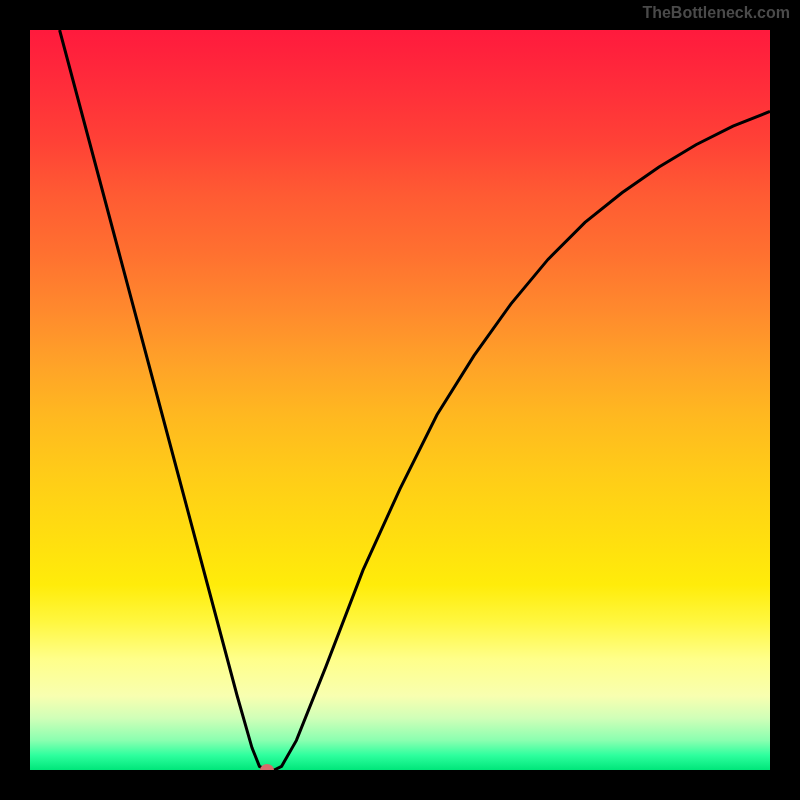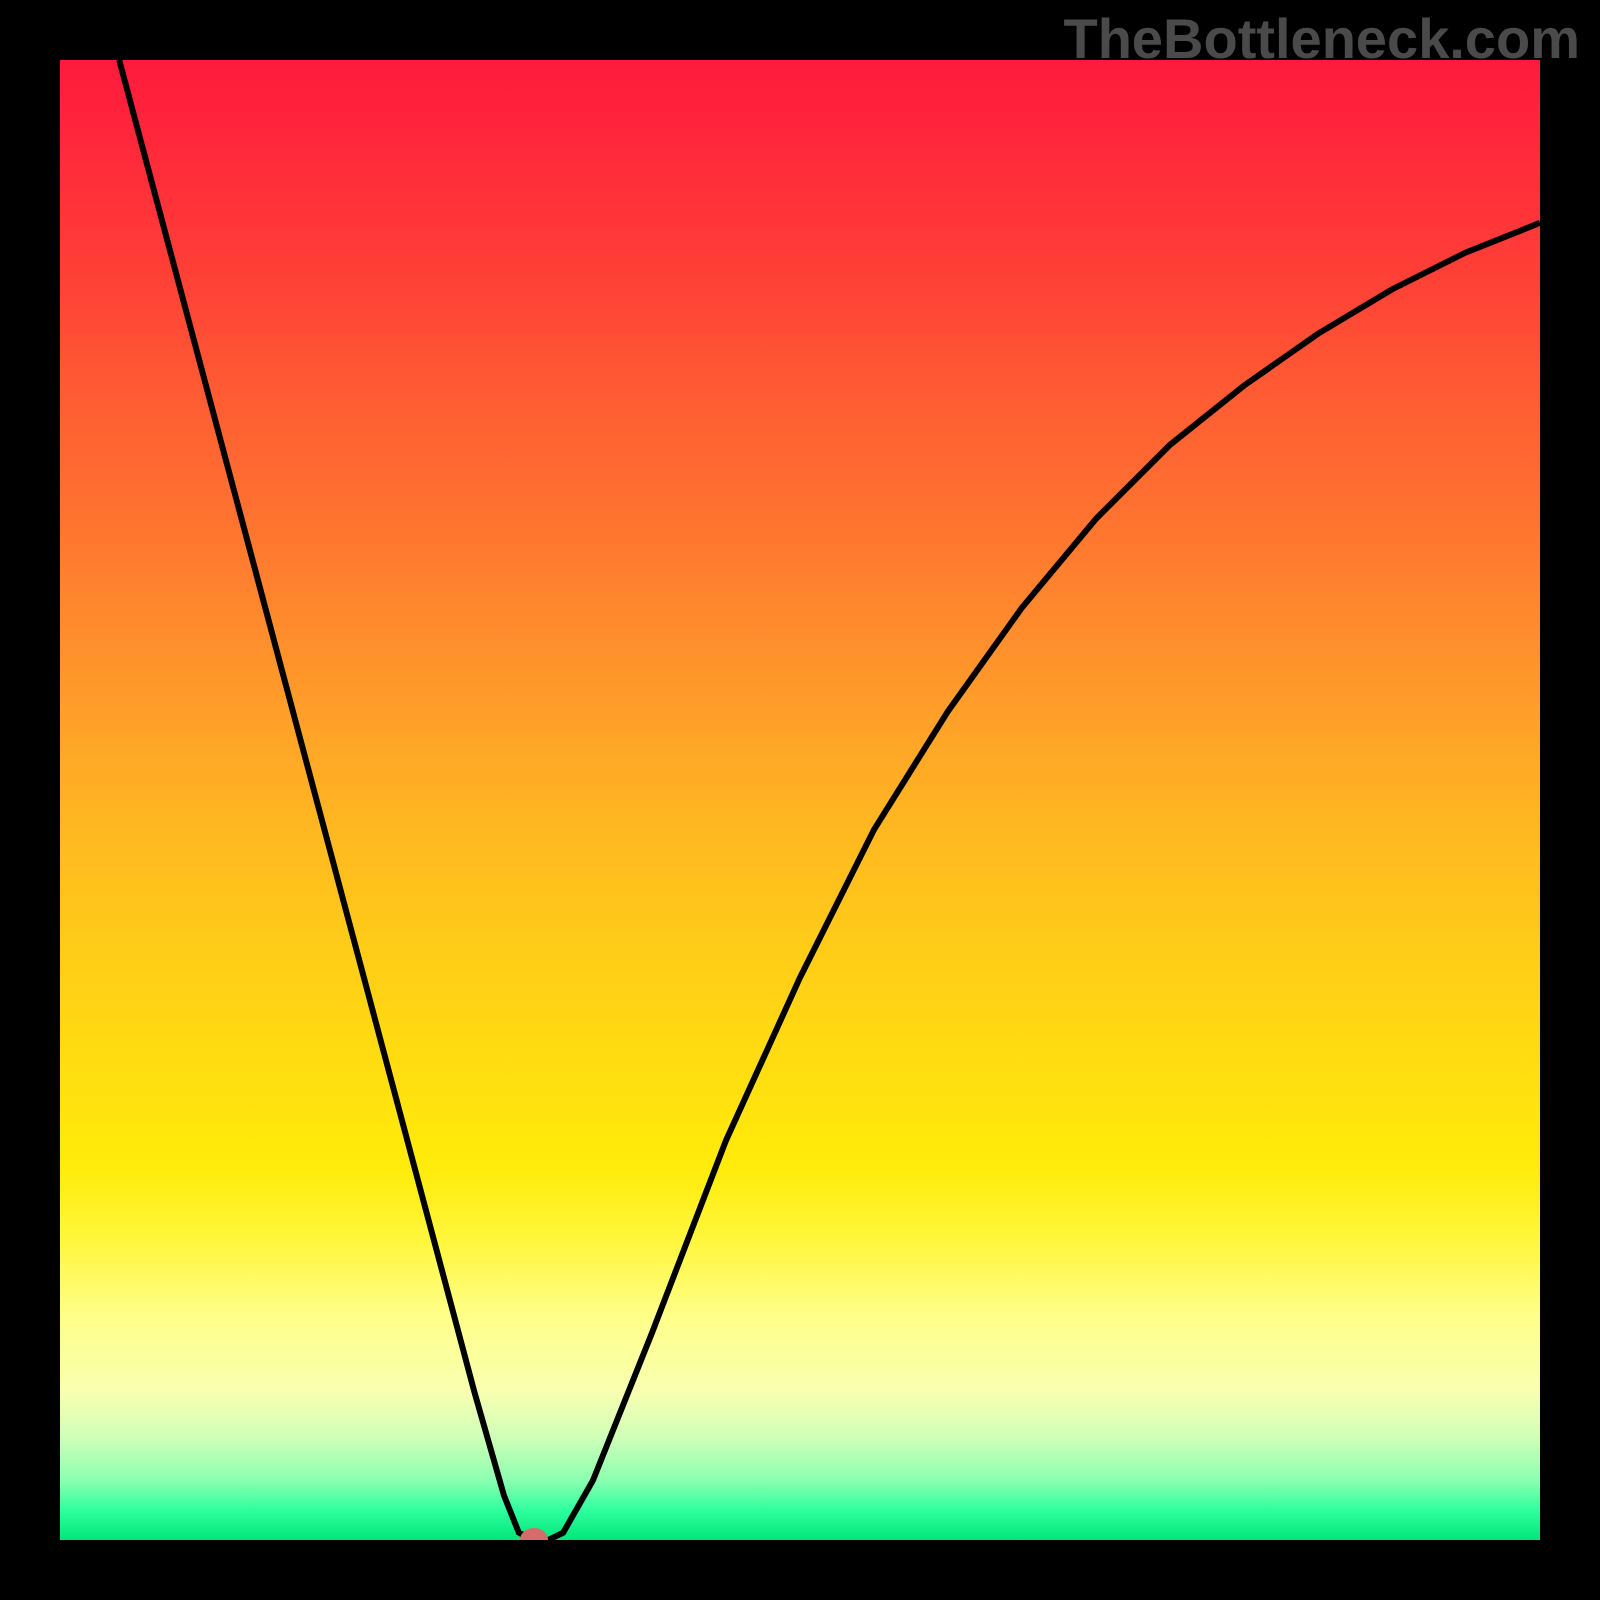--- a/index.html
+++ b/index.html
@@ -12,21 +12,21 @@
       height: 800px;
       background: #000;
       position: relative;
       font-family: Arial, sans-serif;
     }
     .watermark {
       position: absolute;
       top: 4px;
       right: 10px;
       color: #4a4a4a;
-      font-size: 28px;
+      font-size: 16px;
       font-weight: bold;
       z-index: 10;
     }
     .plot-area {
       position: absolute;
       left: 30px;
       top: 30px;
       width: 740px;
       height: 740px;
       overflow: hidden;

